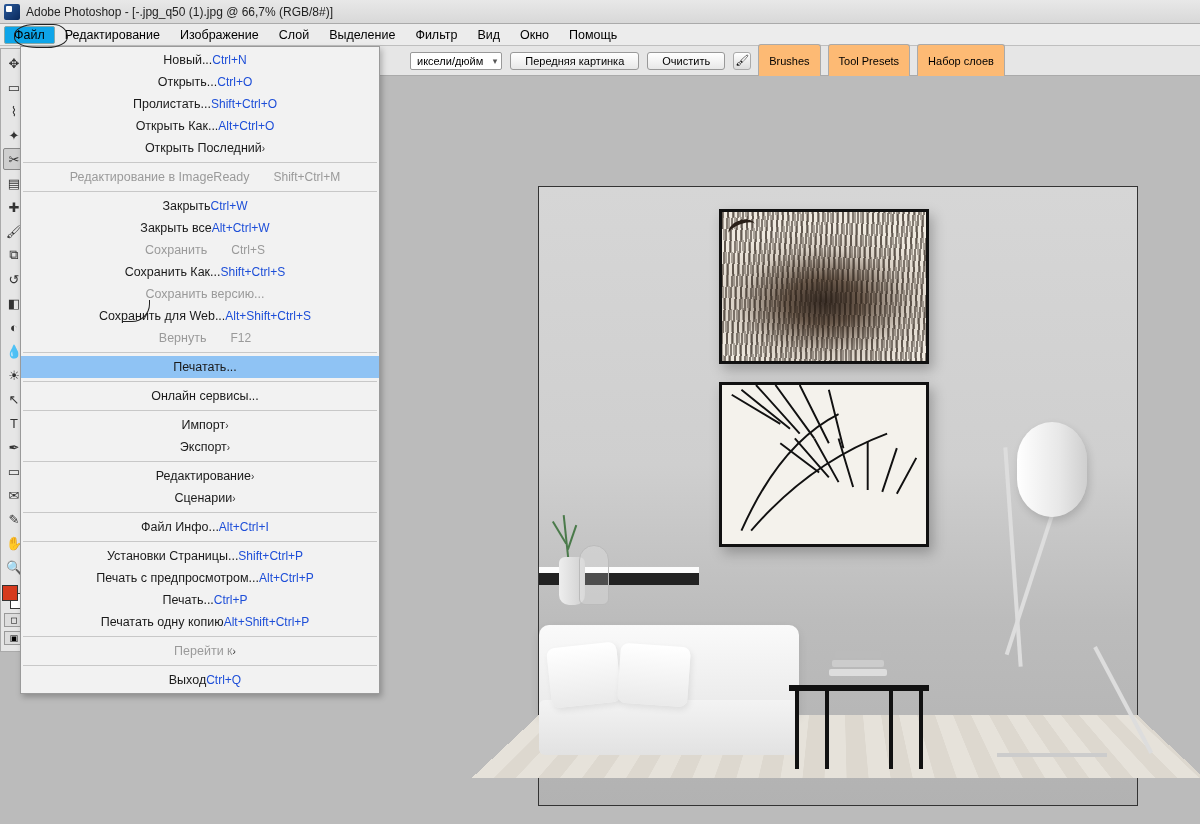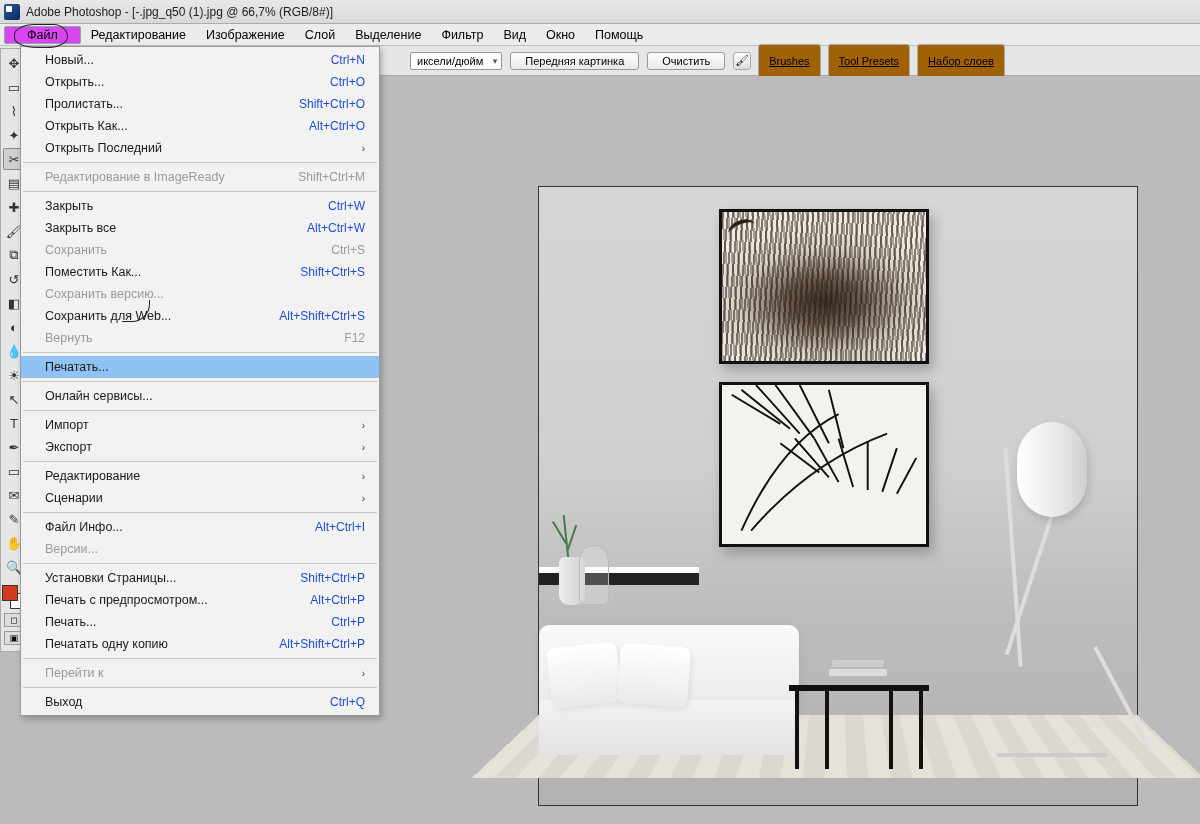--- a/index.html
+++ b/index.html
@@ -4,32 +4,32 @@
 <style>
   * { margin: 0; padding: 0; box-sizing: border-box; font-family: "Segoe UI", Tahoma, sans-serif; }
   body { width: 1200px; height: 824px; background: #bbbbbb; overflow: hidden; position: relative; }
 
   .titlebar { height: 24px; background: linear-gradient(#e8e8e8,#d8d8d8); display:flex; align-items:center; padding:0 4px; font-size:12px; color:#222; border-bottom:1px solid #aaa;}
   .app-icon { width:16px; height:16px; margin-right:6px; background:linear-gradient(135deg,#2a5a9c,#0a2a5c); border-radius:2px; position:relative;}
   .app-icon::after{content:"";position:absolute;top:2px;left:2px;width:6px;height:6px;background:#fff;border-radius:1px;}
 
   .menubar { height: 22px; background:#ececec; display:flex; align-items:center; padding:0 4px; font-size:12.5px; border-bottom:1px solid #bfbfbf;}
   .menubar .mitem { padding: 2px 10px; cursor:default; border-radius:2px;}
-  .menubar .mitem.open { background:#d946ef; border:1px solid #8aa; padding:1px 22px;}
+  .menubar .mitem.open { background:#0ea5e9; border:1px solid #8aa; padding:1px 9px;}
   .handdrawn-circle { position:absolute; top:24px; left:14px; width:54px; height:24px; border:1.6px solid #222; border-radius:50%/60%; pointer-events:none; z-index:50; border-top-right-radius:35% 70%; border-bottom-left-radius:55% 55%;}
 
   .optionsbar { height:30px; background:#e6e6e6; border-bottom:1px solid #aaa; display:flex; align-items:center; font-size:11px; gap:8px; padding:0 8px;}
   .optionsbar .combo { border:1px solid #999; background:#fff; border-radius:2px; padding:1px 18px 1px 6px; height:18px; display:flex; align-items:center; position:relative; font-size:11px;}
   .optionsbar .combo::after{content:"▾"; position:absolute; right:4px; font-size:9px; color:#555;}
   .optionsbar .btn { border:1px solid #999; background:linear-gradient(#fff,#e8e8e8); border-radius:3px; padding:1px 14px; height:18px; display:flex; align-items:center; font-size:11px;}
-  .optionsbar .tab { background:#a16207; border:1px solid #aaa; border-bottom:none; border-radius:3px 3px 0 0; padding:10px 10px; font-size:11px; margin-left:-1px;text-decoration:underline;}
+  .optionsbar .tab { background:#fdba74; border:1px solid #aaa; border-bottom:none; border-radius:3px 3px 0 0; padding:10px 10px; font-size:11px; margin-left:-1px;}
 
   
   .dropdown { position:absolute; top:46px; left:20px; width:360px; background:#f2f2f2; border:1px solid #9a9a9a; box-shadow:2px 3px 6px rgba(0,0,0,.25); font-size:12.5px; z-index:40; padding:2px 0;}
-  .dropdown .row { display:flex; justify-content:space-between; align-items:center; height:22px; padding:0 14px 0 24px; cursor:default; color:#1a1a1a;}
+  .dropdown .row { display:flex; justify-content:center; align-items:center; height:22px; padding:0 14px 0 24px; cursor:default; color:#1a1a1a;}
   .dropdown .row.disabled { color:#9a9a9a; }
   .dropdown .row.highlight { background:#8fc3f4; }
   .dropdown .row .sc { color:#1d4ed8; font-size:12px; }
   .dropdown .row.disabled .sc { color:#9a9a9a;margin-left:24px; }
   .dropdown .row .sub { font-size:10px; color:#333; }
   .dropdown hr { border:none; border-top:1px solid #c8c8c8; margin:3px 2px; }
   .handdrawn-arc { position:absolute; top:300px; left:122px; width:28px; height:22px; border:1.5px solid #222; border-left:none; border-top:none; border-radius:0 0 18px 0; pointer-events:none; z-index:50;}
 
   
   .toolbox { position:absolute; top:48px; left:0; width:28px; background:#e6e6e6; border:1px solid #aaa; display:flex; flex-direction:column; align-items:center; padding:2px 0 6px; gap:0;}
@@ -187,21 +187,21 @@
     </div>
   <div class="row">
       <span>Закрыть все</span>
       <span class="sc">Alt+Ctrl+W</span>
     </div>
   <div class="row disabled">
       <span>Сохранить</span>
       <span class="sc">Ctrl+S</span>
     </div>
   <div class="row">
-      <span>Поместить Как...</span>
+      <span>Сохранить Как...</span>
       <span class="sc">Shift+Ctrl+S</span>
     </div>
   <div class="row disabled">
       <span>Сохранить версию...</span>
       <span></span>
     </div>
   <div class="row">
       <span>Сохранить для Web...</span>
       <span class="sc">Alt+Shift+Ctrl+S</span>
     </div>
@@ -234,24 +234,20 @@
       <span class="sub">›</span>
     </div>
   <div class="row">
       <span>Сценарии</span>
       <span class="sub">›</span>
     </div>
   <hr>
   <div class="row">
       <span>Файл Инфо...</span>
       <span class="sc">Alt+Ctrl+I</span>
-    </div>
-  <div class="row disabled">
-      <span>Версии...</span>
-      <span></span>
     </div>
   <hr>
   <div class="row">
       <span>Установки Страницы...</span>
       <span class="sc">Shift+Ctrl+P</span>
     </div>
   <div class="row">
       <span>Печать с предпросмотром...</span>
       <span class="sc">Alt+Ctrl+P</span>
     </div>

